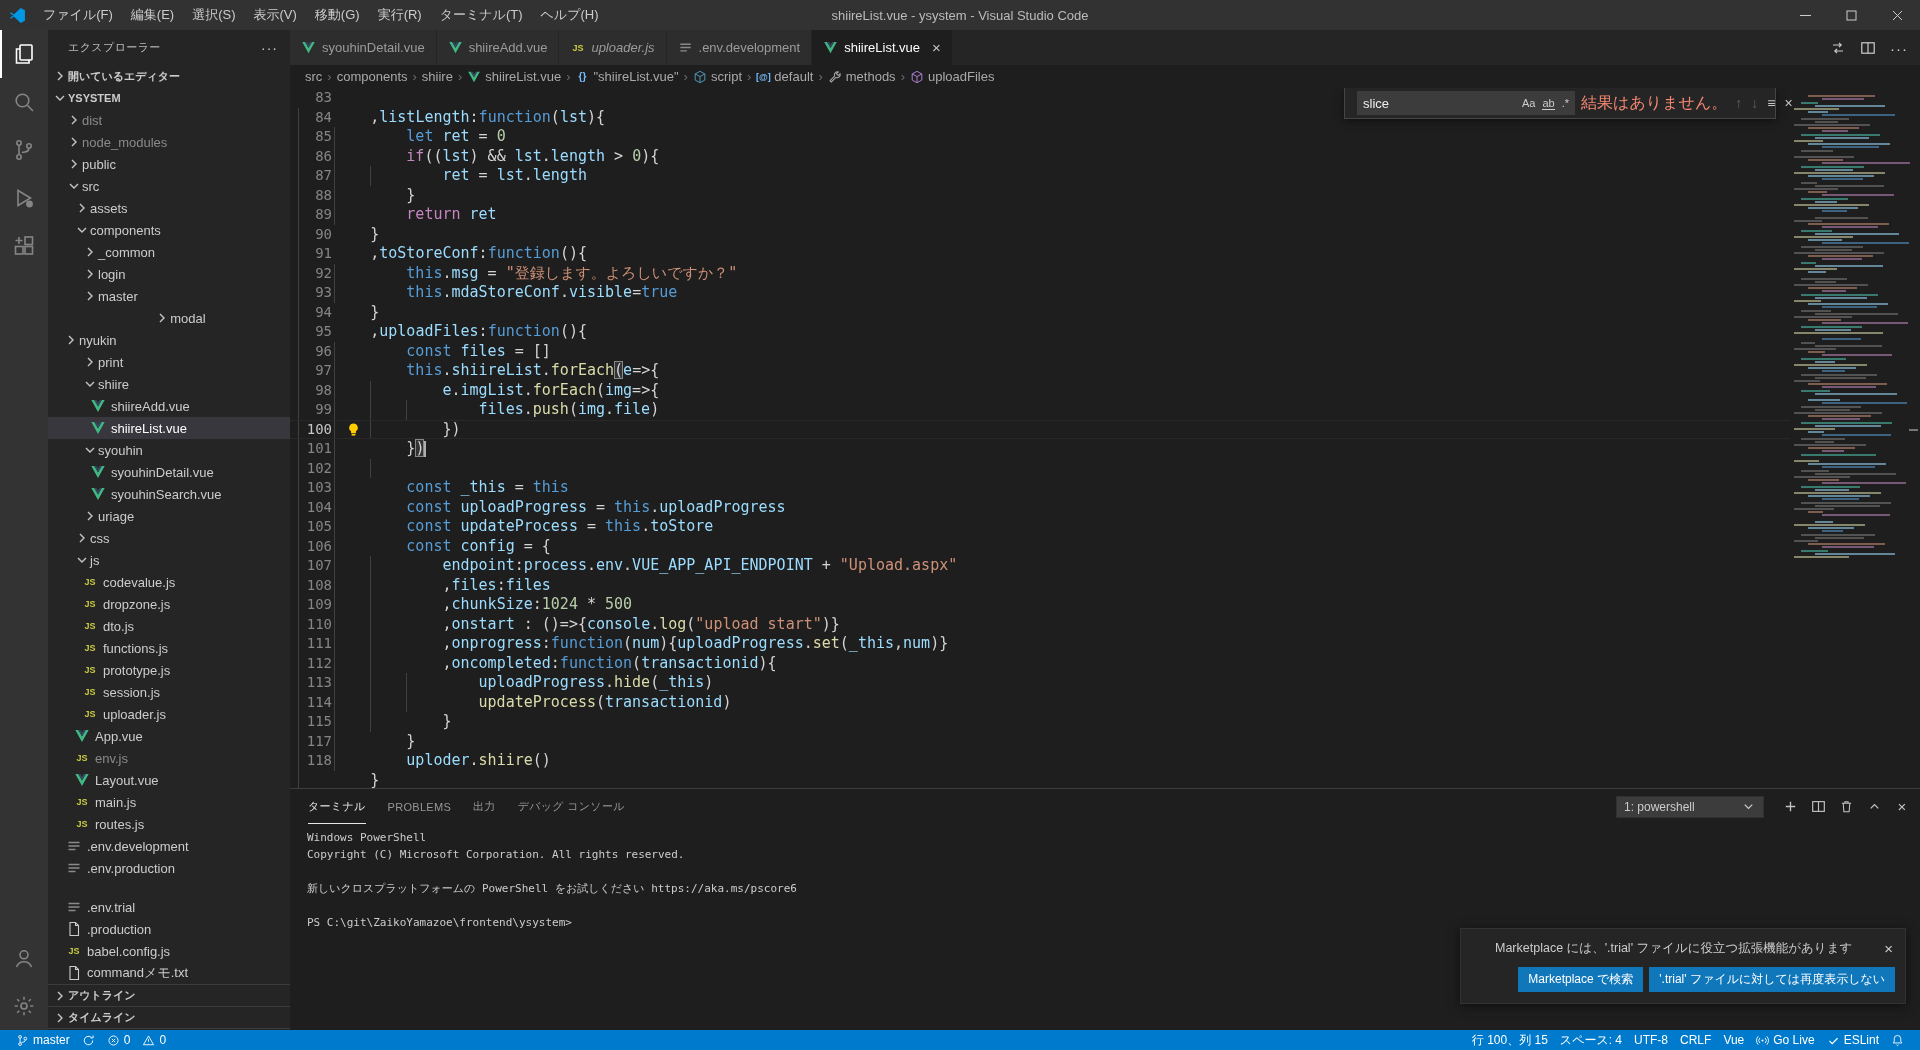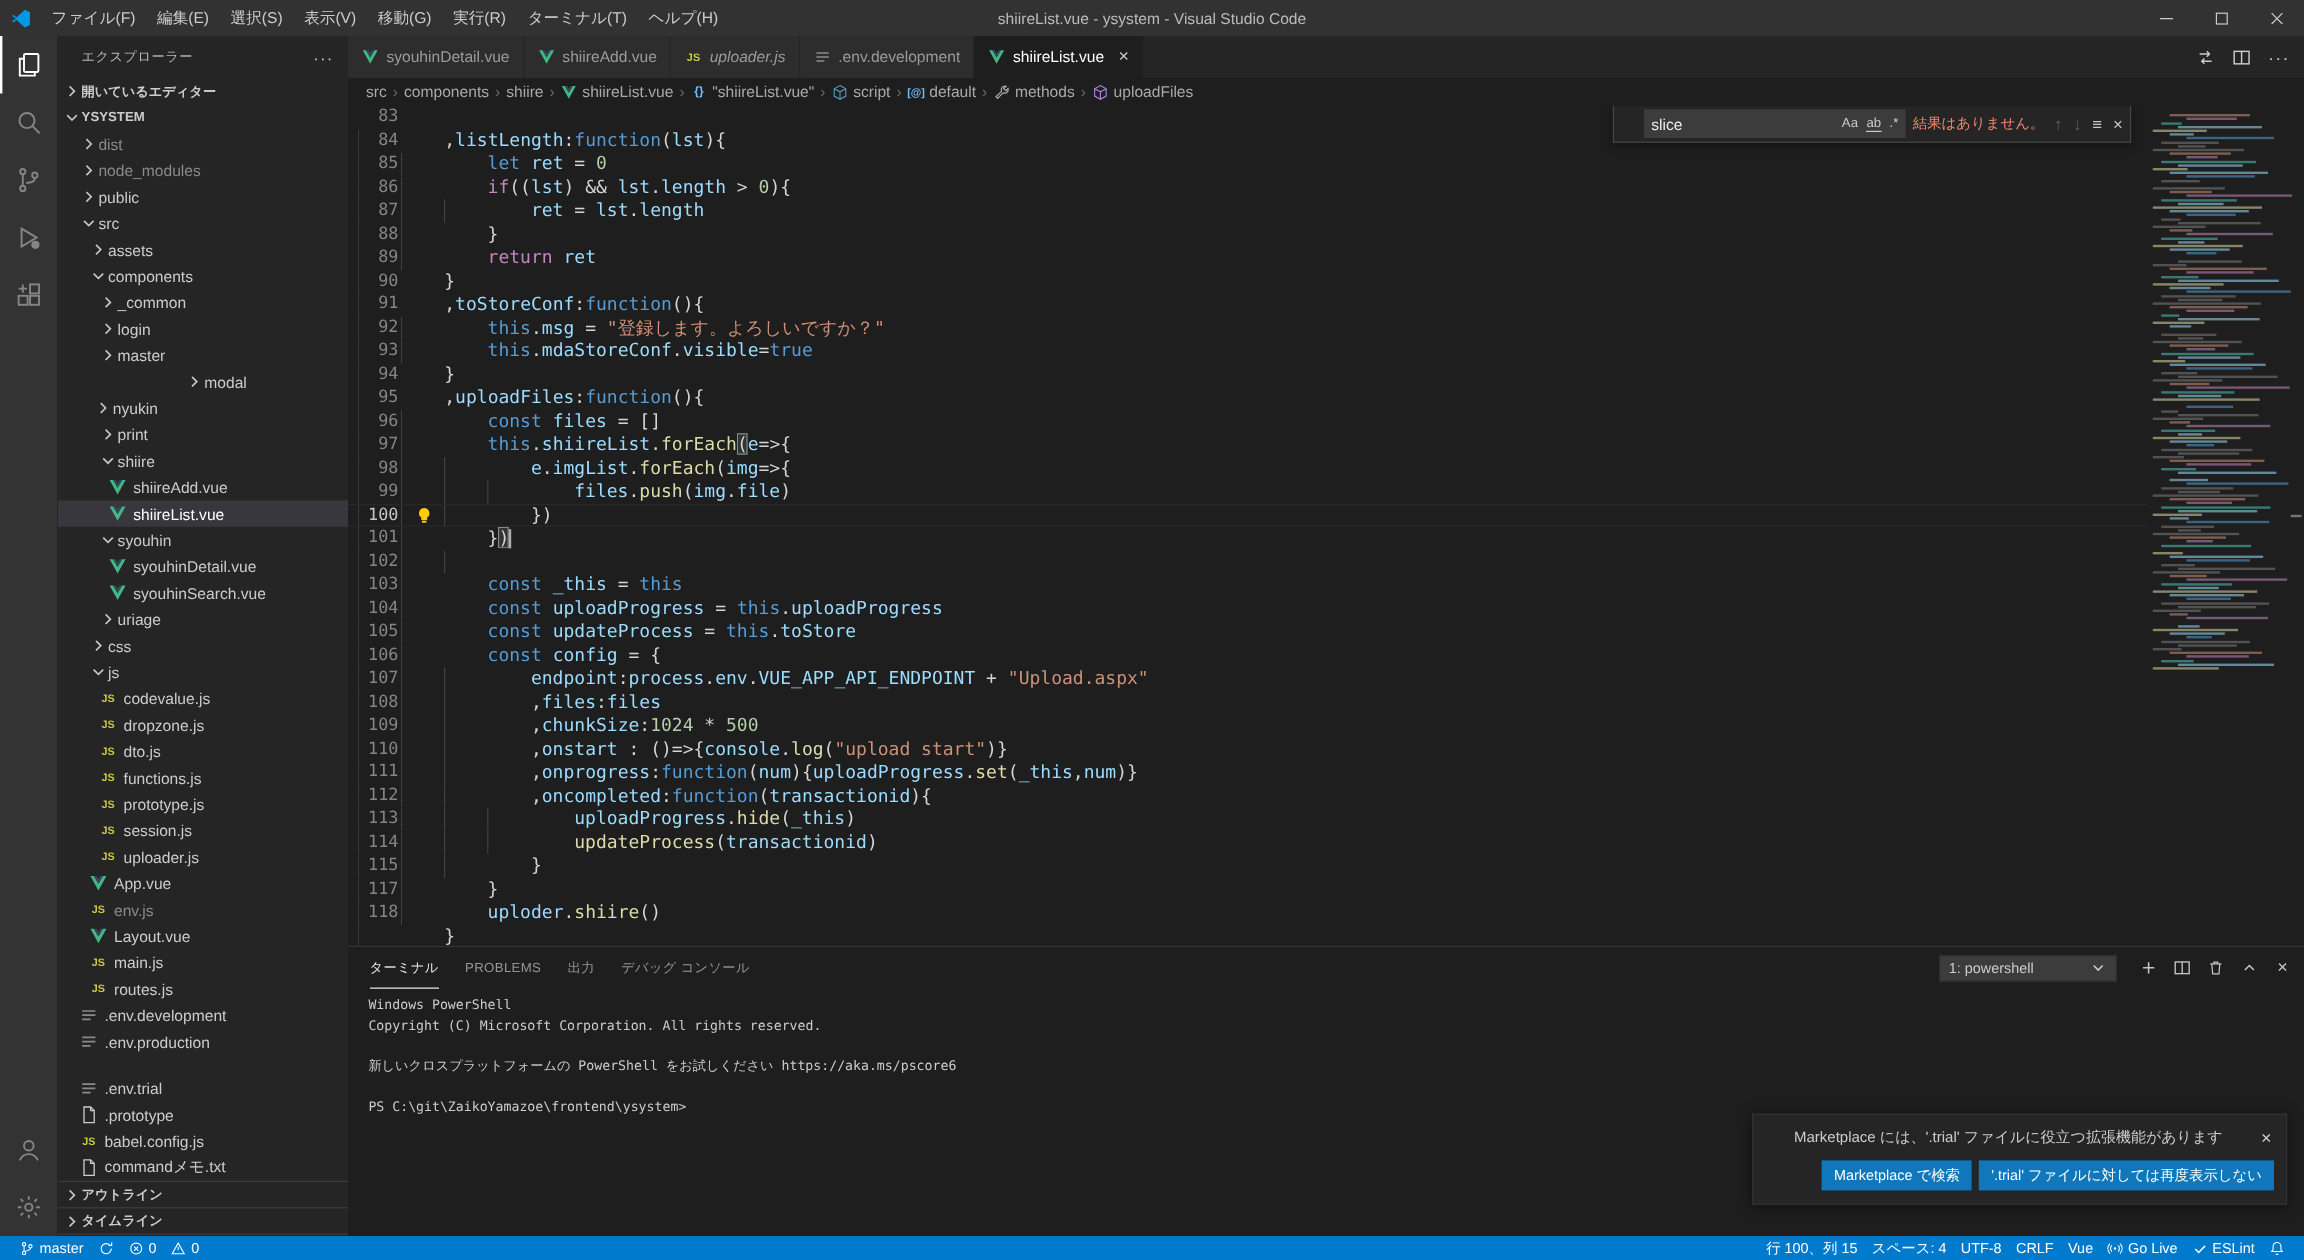--- a/index.html
+++ b/index.html
@@ -78,21 +78,21 @@
 
   
   .find { position:absolute; top:0; right:144px; width:432px; height:31px; background:#252526;
           border:1px solid #454545; border-top:none; box-shadow:0 2px 8px rgba(0,0,0,.5);
           display:flex; align-items:center; gap:6px; padding:0 6px; z-index:5; }
   .find-chev { width:14px; color:#c5c5c5; }
   .find-input { background:#3c3c3c; height:24px; flex:0 0 218px; display:flex; align-items:center;
                 padding:0 6px; color:#eeeeee; font-size:13px; }
   .find-opts { margin-left:auto; display:flex; gap:7px; color:#cccccc; font-size:11px; align-items:center; }
   .find-opt.ww { border-bottom:1px solid #cccccc; }
-  .find-result { color:#f48771; font-size:12px; white-space:nowrap; }
+  .find-result { color:#f48771; font-size:16px; white-space:nowrap; }
   .find-nav { display:flex; gap:9px; align-items:center; font-size:14px; color:#c5c5c5; margin-left:2px; }
   .find-nav .disabled { color:#5f5f5f; }
 
   
   .minimap { position:absolute; top:0; right:13px; width:117px; height:100%; }
   .mm-bar { position:absolute; height:2px; opacity:.55; }
   .ovr { position:absolute; top:0; right:0; width:13px; height:100%; }
   .ovr-m { position:absolute; top:341px; right:2px; width:9px; height:2px; background:#aeafad; opacity:.6; }
 
   
@@ -337,21 +337,21 @@
             <span>master</span>
           </div>
           <div class="row" style="padding-left: 22px; justify-content: center;">
             <span class="chev" style="display: inline-flex; align-items: center; justify-content: center;">
               <svg viewBox="0 0 16 16" fill="none" stroke="currentColor" stroke-width="1.4">
                 <path d="M6 4l4 4-4 4"></path>
               </svg>
             </span>
             <span>modal</span>
           </div>
-          <div class="row" style="padding-left: 30px;">
+          <div class="row" style="padding-left: 15px;">
             <span class="chev" style="display: inline-flex; align-items: center; justify-content: center;">
               <svg viewBox="0 0 16 16" fill="none" stroke="currentColor" stroke-width="1.4">
                 <path d="M6 4l4 4-4 4"></path>
               </svg>
             </span>
             <span>nyukin</span>
           </div>
           <div class="row" style="padding-left: 34px;">
             <span class="chev" style="display: inline-flex; align-items: center; justify-content: center;">
               <svg viewBox="0 0 16 16" fill="none" stroke="currentColor" stroke-width="1.4">
@@ -538,21 +538,21 @@
             </span>
             <span>.env.trial</span>
           </div>
           <div class="row" style="padding-left: 18px;">
             <span class="ficon">
               <svg viewBox="0 0 16 16" fill="none" stroke="currentColor" stroke-width="1.1">
                 <path d="M4 1.5h5.5L12.5 4.5v10H4z"></path>
                 <path d="M9.5 1.5v3h3"></path>
               </svg>
             </span>
-            <span>.prototype</span>
+            <span>.production</span>
           </div>
           <div class="row" style="padding-left: 18px;">
             <span class="ficon">
               <span style="color:#cbcb41;font-weight:bold;font-size:9px;font-style:normal;letter-spacing:0">JS</span>
             </span>
             <span>babel.config.js</span>
           </div>
           <div class="row" style="padding-left: 18px;">
             <span class="ficon">
               <svg viewBox="0 0 16 16" fill="none" stroke="currentColor" stroke-width="1.1">

